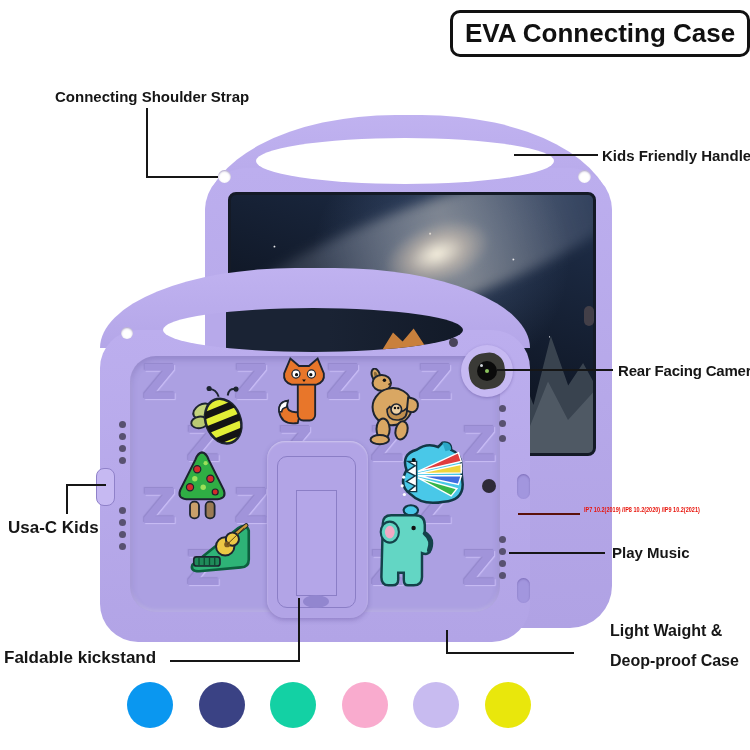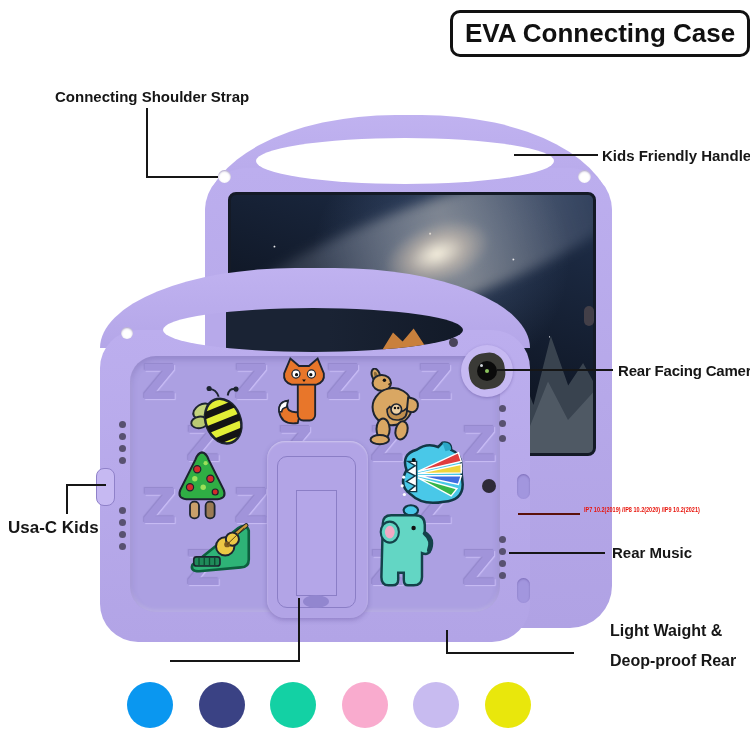--- a/index.html
+++ b/index.html
@@ -256,24 +256,25 @@
   <div class="ln" style="left:170px;top:660px;width:130px;height:2px;"></div>
   <div class="ln" style="left:298px;top:598px;width:2px;height:64px;"></div>
 
   <div class="title-box">
     <span>EVA Connecting Case</span>
   </div>
   <div class="lbl" style="left:602px;top:147px;font-size:15px;">Kids Friendly Handle</div>
   <div class="lbl" style="left:55px;top:88px;font-size:15px;">Connecting Shoulder Strap</div>
   <div class="lbl" style="left:618px;top:362px;font-size:15px;letter-spacing:-0.2px;">Rear Facing Camera</div>
   <div class="compat" style="color:#e8130a;">IP7 10.2(2019) /IP8 10.2(2020) /IP9 10.2(2021)</div>
-  <div class="lbl" style="left:612px;top:544px;font-size:15px;">Rear Music</div>
+  <div class="lbl" style="left:612px;top:544px;font-size:15px;">Play Music</div>
   <div class="lbl" style="left:610px;top:622px;font-size:16px;">Light Waight &amp;</div>
-  <div class="lbl" style="left:610px;top:652px;font-size:16px;">Deop-proof Rear</div>
+  <div class="lbl" style="left:610px;top:652px;font-size:16px;">Deop-proof Case</div>
   <div class="lbl" style="left:8px;top:518px;font-size:17px;">Usa-C Kids</div>
+  <div class="lbl" style="left:4px;top:648px;font-size:17px;">Faldable kickstand</div>
 
   <div>
       <div class="swatch" style="left: 127px; background: rgb(10, 151, 240);"></div>
       <div class="swatch" style="left: 199px; background: rgb(58, 66, 132);"></div>
       <div class="swatch" style="left: 270px; background: rgb(19, 209, 164);"></div>
       <div class="swatch" style="left: 342px; background: rgb(249, 171, 206);"></div>
       <div class="swatch" style="left: 413px; background: rgb(200, 187, 240);"></div>
       <div class="swatch" style="left: 485px; background: rgb(233, 231, 12);"></div>
     </div>
 

